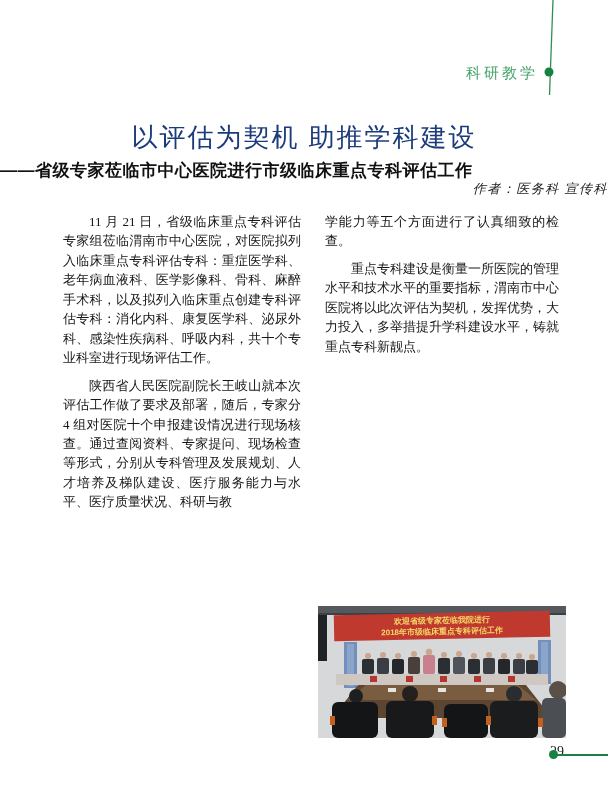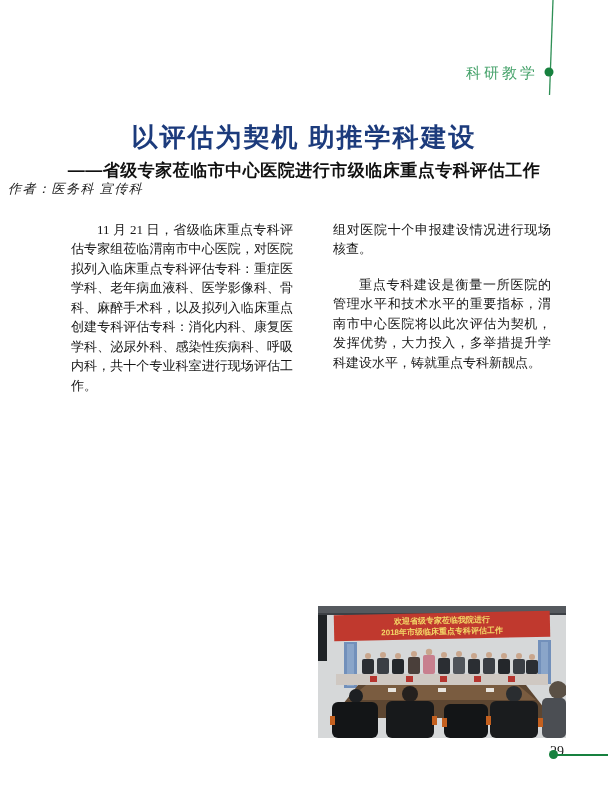--- a/index.html
+++ b/index.html
@@ -10,38 +10,38 @@
   
   .section-label {
     position:absolute; top:64px; right:70px;
     font-family:"Liberation Sans", sans-serif;
     font-size:15px; letter-spacing:3px; color:#44a169;
   }
   .header-accent { position:absolute; top:0; left:515px; width:93px; height:105px; }
   
   .title {
     position:absolute; top:103px; left:0; right:0; text-align:center;
-    font-family:"Liberation Sans", sans-serif; font-weight:bold;
+    font-family:"Liberation Sans", sans-serif; font-weight:normal;
     font-size:26px; letter-spacing:2px; color:#1c3b7c;
   }
   .subtitle {
-    position:absolute; top:145px; left:0; right:0; text-align:center;
+    position:absolute; top:145px; left:0; right:0; 
     font-family:"Liberation Sans", sans-serif; font-weight:bold;
     font-size:17px; letter-spacing:0.5px; color:#101010;
   }
   .author {
-    position:absolute; top:180px; left:8px; right:0; text-align:left;
+    position:absolute; top:180px; left:0; right:0; text-align:right;
     font-style:italic; font-size:13px; letter-spacing:1.5px; color:#222;
   }
   
   .col { position:absolute; top:204px; }
   .col-left  { left:55px;  width:254px; }
   .col-right { left:317px; width:250px; }
   .col p {
-    margin:16px; text-indent:2em; text-align:justify;
+    margin:8px; text-indent:2em; text-align:justify;
     font-size:13px; line-height:19.45px; color:#161616;
   }
   .col p.no-indent { text-indent:0; }
   
   .photo { position:absolute; left:318px; top:606px; width:248px; height:132px; }
   .photo svg { display:block; width:100%; height:100%; }
   
   .page-number {
     position:absolute; left:540px; top:744px; width:24px; text-align:right;
     font-size:14px; color:#1a1a1a; font-family:"Liberation Serif", serif;
@@ -66,24 +66,25 @@
   </svg>
 
   <div class="section-label">科研教学</div>
 
   <h1 class="title">以评估为契机 助推学科建设</h1>
   <h2 class="subtitle">——省级专家莅临市中心医院进行市级临床重点专科评估工作</h2>
   <div class="author">作者：医务科  宣传科</div>
 
   <div class="col col-left">
     <p>11 月 21 日，省级临床重点专科评估专家组莅临渭南市中心医院，对医院拟列入临床重点专科评估专科：重症医学科、老年病血液科、医学影像科、骨科、麻醉手术科，以及拟列入临床重点创建专科评估专科：消化内科、康复医学科、泌尿外科、感染性疾病科、呼吸内科，共十个专业科室进行现场评估工作。</p>
+    <p>陕西省人民医院副院长王岐山就本次评估工作做了要求及部署，随后，专家分 4 组对医院十个申报建设情况进行现场核查。通过查阅资料、专家提问、现场检查等形式，分别从专科管理及发展规划、人才培养及梯队建设、医疗服务能力与水平、医疗质量状况、科研与教</p>
   </div>
 
   <div class="col col-right">
-    <p class="no-indent">组对医院十个申报建设情况进行现场核查。</p>
+    <p class="no-indent">学能力等五个方面进行了认真细致的检查。</p>
     <p>重点专科建设是衡量一所医院的管理水平和技术水平的重要指标，渭南市中心医院将以此次评估为契机，发挥优势，大力投入，多举措提升学科建设水平，铸就重点专科新靓点。</p>
   </div>
 
   <div class="photo">
     <svg viewBox="0 0 248 132" preserveAspectRatio="none">
 
       <rect x="0" y="0" width="248" height="132" fill="#d6d8d9"></rect>
 
       <rect x="0" y="0" width="248" height="7" fill="#55595e"></rect>
       <rect x="0" y="7" width="248" height="2" fill="#3c4045"></rect>

